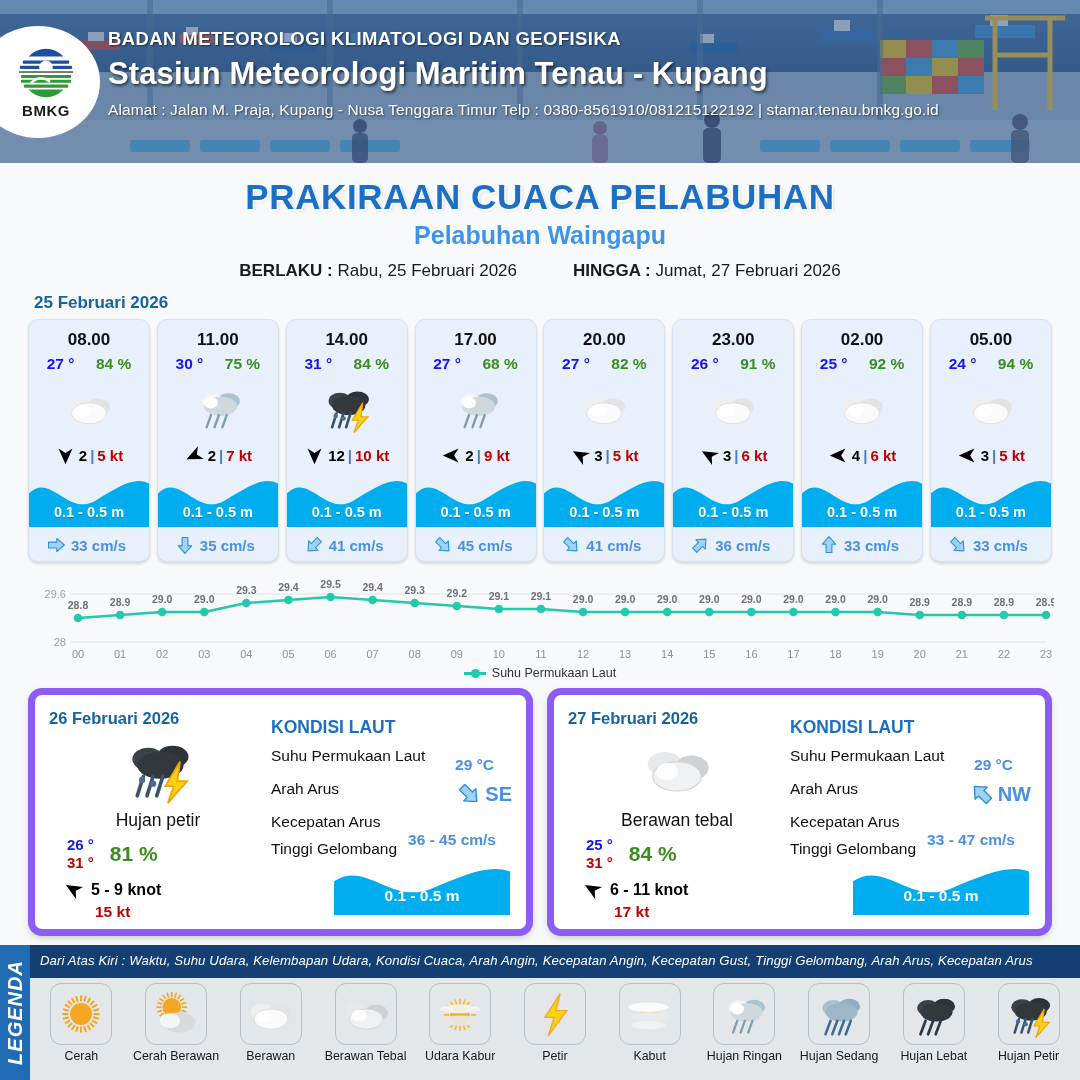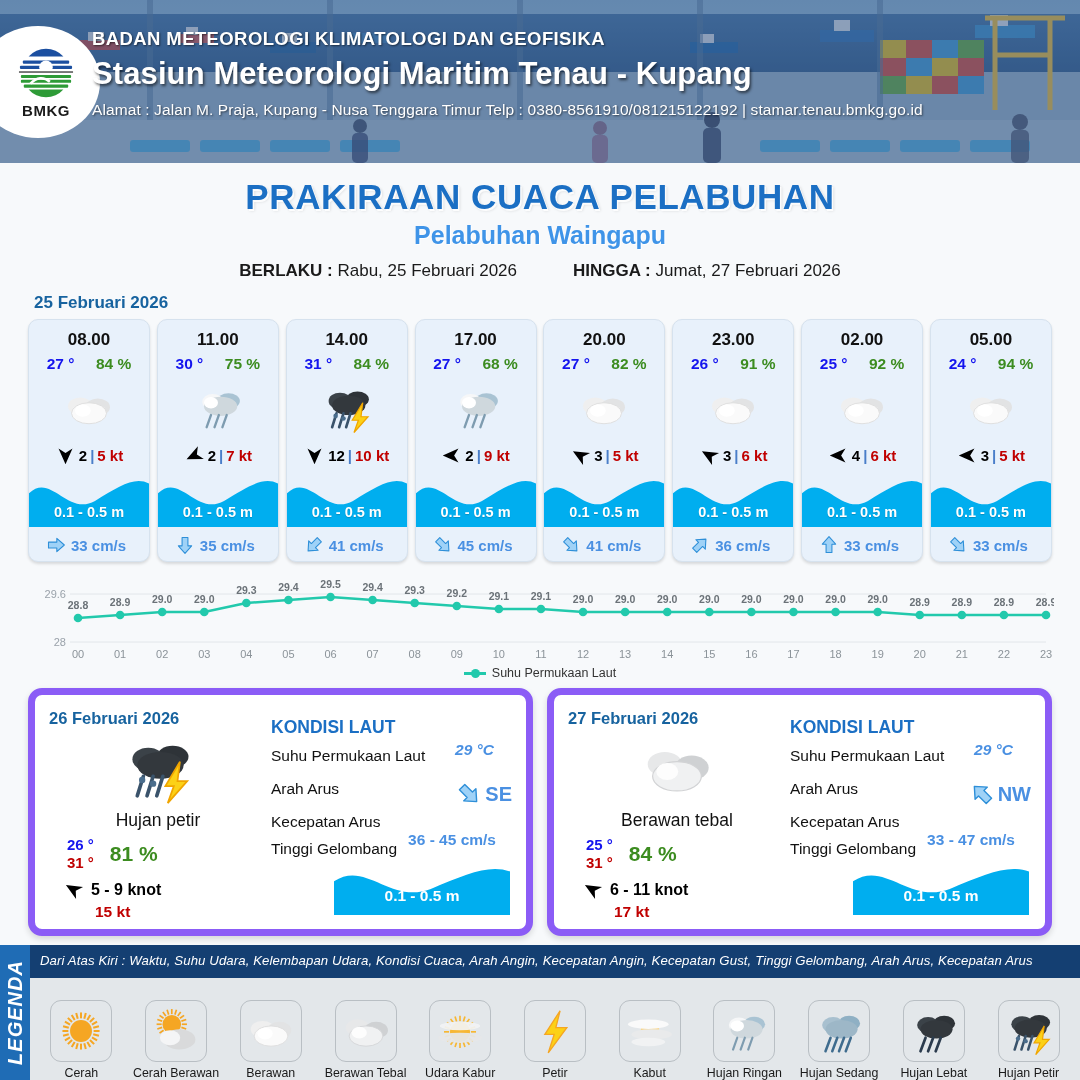--- a/index.html
+++ b/index.html
@@ -22,21 +22,21 @@
   .hdr-tint { position:absolute; inset:0; background:rgba(40,70,120,0.42); }
   .hdr-logo {
     position: absolute; left: -24px; top: 26px;
     width: 124px; height: 112px; background: #fff;
     border-radius: 62px/56px;
     display:flex; flex-direction:column; align-items:center; justify-content:center;
     padding-left: 16px;
   }
   .bmkg-mark { width: 58px; height: 56px; }
   .bmkg-text { font-size: 15px; font-weight: bold; color:#1a1a1a; letter-spacing:.5px; margin-top:1px;}
-  .hdr-txt { position:absolute; left:92px; top:28px; color:#fff; }
+  .hdr-txt { position:absolute; left:108px; top:28px; color:#fff; }
   .hdr-line1 {
     font-size: 18.5px; font-weight: bold; letter-spacing: .4px;
     text-shadow: 1px 1px 2px rgba(0,0,0,.55);
   }
   .hdr-line2 {
     font-size: 31px; font-weight: bold; margin-top: 6px; letter-spacing: .1px;
     text-shadow: 1.5px 1.5px 3px rgba(0,0,0,.6);
   }
   .hdr-line3 {
     font-size: 15.5px; margin-top: 9px; letter-spacing: .1px;
@@ -138,21 +138,21 @@
   .d-wind { font-size: 16px; font-weight:bold; color:#000; }
   .d-gust { font-size: 15.5px; font-weight:bold; color:#c00000; margin-left: 46px; margin-top: 3px;}
   .d-right { flex:1; position:relative; padding-left: 4px; }
   .d-seatitle { font-size: 17.5px; font-weight:bold; color:#1b6fc4; margin-top: 8px; }
   .d-item { font-size: 15.5px; color:#111; }
   .d-i1 { margin-top: 9px; }
   .d-i2 { margin-top: 15px; }
   .d-i3 { margin-top: 15px; }
   .d-i4 { margin-top: 9px; }
   .d-val { position:absolute; font-size: 15.5px; font-weight:bold; color:#4a90e2; }
-  .d-sst { right: 22px; top: 32px; font-style: italic; }
+  .d-sst { right: 22px; top: 47px; }
   .d-dir { right: 4px; top: 72px; display:flex; align-items:center; gap:3px; font-size:20px; }
   .d-spd { right: 20px; top: 122px; }
   .d-wavebox { position:absolute; right: 6px; bottom: 4px; width: 176px; height: 58px; }
   .d-wavetxt {
     position:absolute; right: 6px; bottom: 14px; width: 176px; text-align:center;
     font-size: 15.5px; font-weight:bold; color:#fff;
   }
 
   
   .legendbar {
@@ -168,21 +168,21 @@
     transform: rotate(-90deg); white-space: nowrap;
     font-size: 20px; font-weight:bold; font-style: italic; color:#fff; letter-spacing:1px;
   }
   .leg-note {
     position:absolute; left: 40px; top: 8px; right: 1px;
     font-size: 13.2px; font-style: italic; color:#fff; letter-spacing:.1px;
   }
   .leg-items {
     position:absolute; left: 30px; top: 33px; right: 0; height: 102px;
     background:#e3e7ea;
-    display:flex; align-items:flex-end; justify-content: space-around; padding: 5px 4px 0 4px;
+    display:flex; align-items:flex-start; justify-content: space-around; padding: 5px 4px 0 4px;
   }
   .leg-item { width: 88px; display:flex; flex-direction:column; align-items:center; }
   .leg-box {
     width: 62px; height: 62px; background:#e3e7ea;
     border:1px solid #b9bfc4; border-radius: 11px;
     display:flex; align-items:center; justify-content:center;
   }
   .leg-lbl { font-size: 12.4px; color:#1a1a1a; margin-top: 4px; text-align:center; }
 </style>
 </head>

